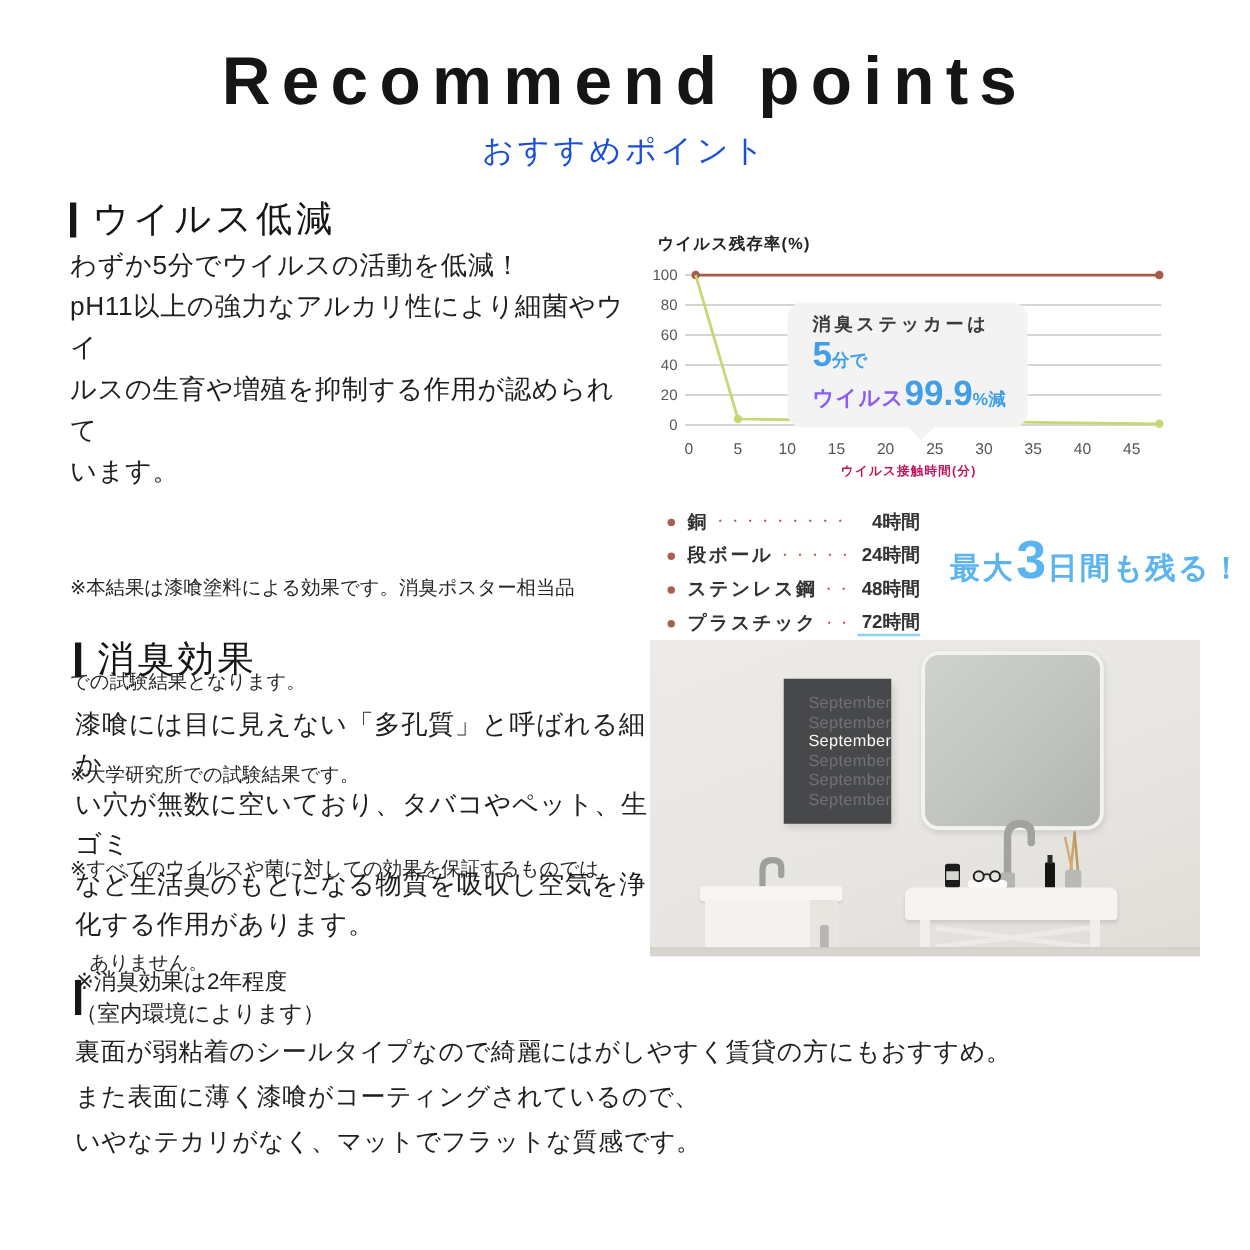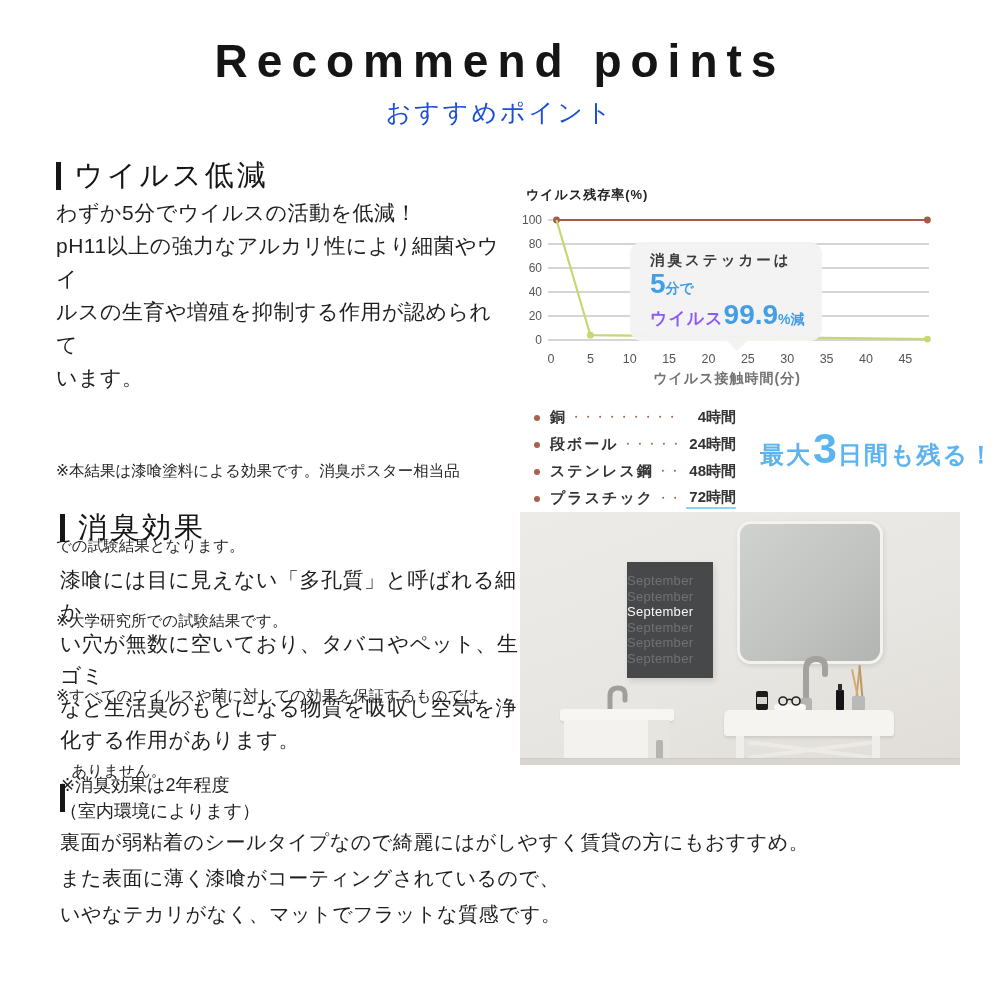--- a/index.html
+++ b/index.html
@@ -2,40 +2,40 @@
 <html><head>
 <meta charset="utf-8">
 <style>
   html,body{margin:0;padding:0;background:#fff;}
   .page{position:relative;width:1000px;height:1000px;background:#fff;overflow:hidden;
         font-family:"Liberation Sans","DejaVu Sans",sans-serif;color:#222;}
   .abs{position:absolute;}
 
   
   .header{top:34px;left:0;width:1000px;text-align:center;}
-  .title{font-size:46px;font-weight:bold;letter-spacing:9px;color:#151515;text-align:center;}
+  .title{font-size:54px;font-weight:bold;letter-spacing:9px;color:#151515;text-align:center;}
   .subtitle{margin-top:8px;font-size:25px;letter-spacing:3px;color:#1d4ed8;}
 
   
   .sec-heading{display:flex;align-items:center;}
   .sec-bar{width:5px;height:28px;background:#161616;margin-right:13px;flex:none;}
   .sec-heading-text{font-size:29px;letter-spacing:3px;color:#161616;}
 
   .body-text{font-size:21px;line-height:33px;letter-spacing:0.5px;color:#1f1f1f;}
   .notes{margin-top:14px;font-size:15.5px;line-height:25px;color:#272727;white-space:pre-wrap;}
   .notes2{margin-top:16px;font-size:18px;line-height:26px;color:#232323;}
   .body-text3{margin-top:12px;font-size:20px;line-height:36px;letter-spacing:0.5px;color:#1f1f1f;}
 
   
   .chart{top:186px;left:522px;width:440px;}
   .chart-title{font-size:13px;font-weight:bold;letter-spacing:1px;color:#222;margin-left:4px;}
   .chart svg{display:block;margin-top:4px;}
   .chart text{font-family:"Liberation Sans","DejaVu Sans",sans-serif;}
-  .chart-xlabel{margin-top:0px;text-align:center;font-size:14px;font-weight:bold;
-                letter-spacing:1px;color:#737373;padding-right:30px;}
+  .chart-xlabel{margin-top:0px;text-align:center;font-size:10px;font-weight:bold;
+                letter-spacing:1px;color:#be185d;padding-right:30px;}
 
   
   .callout{position:absolute;left:108px;top:56px;width:192px;background:rgba(243,243,243,0.96);
            border-radius:12px;padding:8px 0 8px 20px;box-sizing:border-box;}
   .callout:after{content:"";position:absolute;left:96px;bottom:-10px;width:0;height:0;
                  border-left:11px solid transparent;border-right:11px solid transparent;
                  border-top:11px solid rgba(243,243,243,0.96);}
   .co-l1{font-size:14.5px;font-weight:bold;letter-spacing:3px;color:#3a3a3a;line-height:20px;}
   .co-l2{line-height:25px;margin-top:1px;}
   .co-l3{line-height:28px;}
@@ -56,22 +56,22 @@
   
   .badge{top:424px;left:760px;display:flex;align-items:baseline;color:#5cb4ee;font-weight:bold;}
   .badge-txt{font-size:24px;letter-spacing:2px;}
   .badge-num{font-size:43px;margin:0 1px;}
 
   
   .photo{top:512px;left:520px;width:440px;height:253px;overflow:hidden;
          background:linear-gradient(160deg,#ecebe7 0%,#e8e6e2 55%,#e0ddd8 100%);}
   .photo *{position:absolute;}
   .floor{left:0;top:246px;width:440px;height:7px;background:#d8d4cf;border-top:1px solid #cfcbc5;}
-  .poster{left:107px;top:50px;width:86px;height:116px;background:#47484a;
-          box-shadow:2px 3px 6px rgba(0,0,0,0.12);text-align:left;padding-top:11px;box-sizing:border-box;}
+  .poster{left:107px;top:31px;width:86px;height:116px;background:#47484a;
+          box-shadow:2px 3px 6px rgba(0,0,0,0.12);text-align:right;padding-top:11px;box-sizing:border-box;}
   .poster div{position:static;font-size:13px;line-height:15.5px;letter-spacing:0.3px;
               color:rgba(255,255,255,0.22);}
   .poster .bright{color:#fafafa;}
   .mirror{left:217px;top:9px;width:140px;height:137px;border-radius:14px;
           background:linear-gradient(135deg,#d0d2cf 0%,#c3c5c2 50%,#b3b5b2 100%);
           border:3px solid #f3f2ef;box-shadow:1px 2px 5px rgba(0,0,0,0.10);}
   .basin{left:204px;top:198px;width:170px;height:26px;background:#f5f4f1;border-radius:6px 6px 3px 3px;
          box-shadow:0 2px 3px rgba(0,0,0,0.10);}
   .leg-l{left:216px;top:224px;width:8px;height:29px;background:#efeeea;}
   .leg-r{left:352px;top:224px;width:8px;height:29px;background:#efeeea;}

